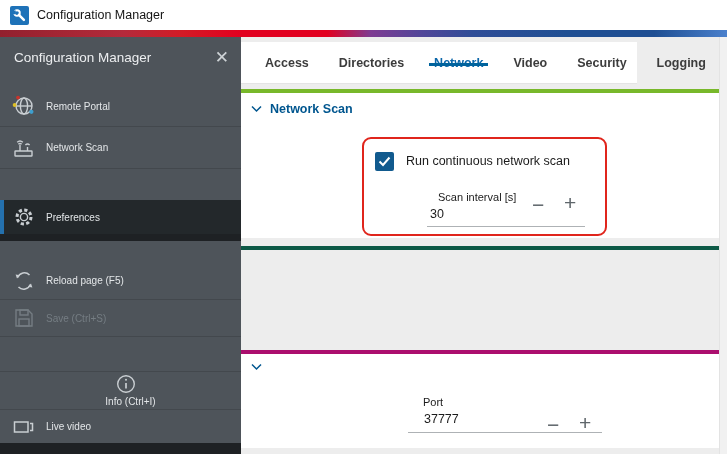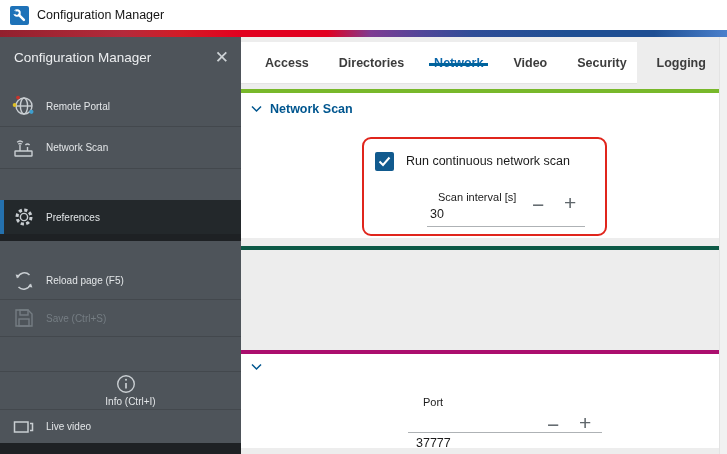--- a/index.html
+++ b/index.html
@@ -219,21 +219,21 @@
 
     <section class="card card3">
       <div class="sec-head">
         <span>
           <svg width="11" height="8" viewBox="0 0 11 8" fill="none" stroke="#00568f" stroke-width="1.5">
               <polyline points="1,1.5 5.5,6 10,1.5"></polyline>
             </svg>
         </span>
       </div>
       <div class="f-label" style="left:182px; top:42px;">Port</div>
-      <div class="f-value" style="left:175px; top:58px;margin-top:24px;">37777</div>
+      <div class="f-value" style="left:183px; top:58px;">37777</div>
       <div class="f-line" style="left:167px; top:78px; width:194px;"></div>
       <span class="step" style="left:306px; top:61px;">−</span>
       <span class="step" style="left:338px; top:59px;">+</span>
     </section>
 
     <div class="gutter"></div>
   </main>
 </div>
 
 </body></html>

